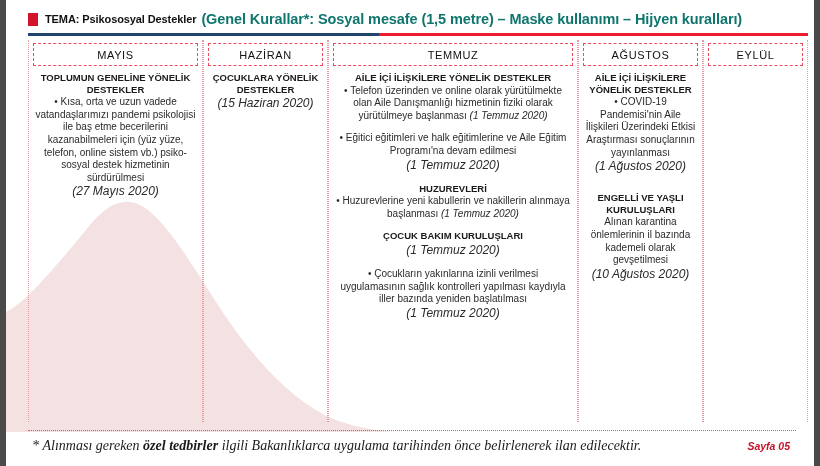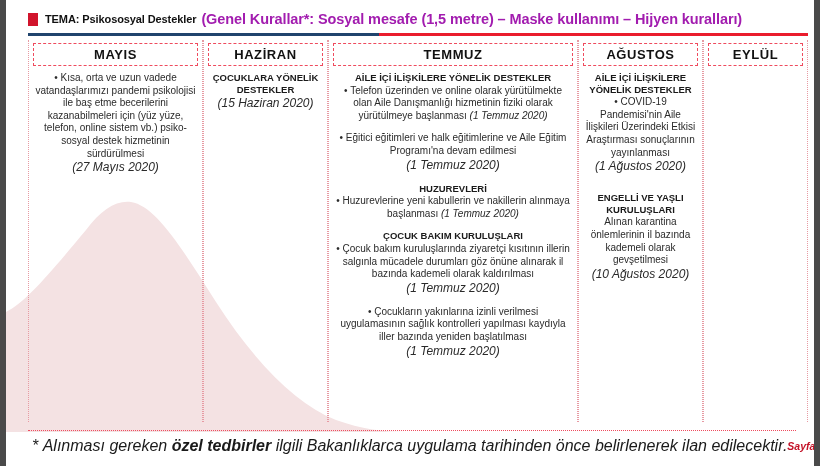--- a/index.html
+++ b/index.html
@@ -57,21 +57,21 @@
   .title-black {
     font-size: 11px;
     font-weight: bold;
     color: #111111;
     letter-spacing: -0.1px;
     white-space: nowrap;
   }
   .title-red {
     font-size: 14.5px;
     font-weight: bold;
-    color: #a21caf;
+    color: #0f766e;
     letter-spacing: -0.1px;
     white-space: nowrap;
     margin-left: 5px;
   }
 
   
   #rule {
     position: absolute;
     left: 22px;
     top: 33px;
@@ -110,22 +110,22 @@
     box-sizing: border-box;
     height: 23px;
     margin: 3px 0 0 0;
     border: 1.5px dashed #ef4b5e;
     display: flex;
     align-items: center;
     justify-content: center;
     background: rgba(255,255,255,0.55);
   }
   .col-head-label {
-    font-size: 13px;
-    font-weight: bold;
+    font-size: 11px;
+    font-weight: normal;
     color: #111111;
     letter-spacing: 0.6px;
   }
 
   .col-body {
     padding: 6px 2px 0 2px;
     text-align: center;
   }
 
   .blk { margin-bottom: 10px; }
@@ -158,24 +158,25 @@
     height: 30px;
     border-top: 1.5px dotted #ef4b5e;
     display: flex;
     align-items: center;
     justify-content: space-between;
     padding: 0 6px 0 4px;
     box-sizing: border-box;
     z-index: 3;
   }
   #footer-note {
-    font-size: 16px;
+    font-size: 14px;
     font-style: italic;
     color: #1a1a1a;
     white-space: nowrap;
+    font-family: Liberation Serif, serif;
   }
   #footer-note b { font-weight: bold; }
   #page-num {
     font-size: 10.5px;
     font-weight: bold;
     font-style: italic;
     color: #c31227;
     white-space: nowrap;
   }
 </style>
@@ -202,20 +203,21 @@
   </div>
 
   <div id="table">
 
     <div class="col c-mayis">
       <div class="col-head">
         <span class="col-head-label">MAYIS</span>
       </div>
       <div class="col-body">
         <div class="blk">
+          <div class="blk-head">TOPLUMUN GENELİNE YÖNELİK DESTEKLER</div>
           <div class="blk-text">• Kısa, orta ve uzun vadede vatandaşlarımızı pandemi psikolojisi ile baş etme becerilerini kazanabilmeleri için (yüz yüze, telefon, online sistem vb.) psiko-sosyal destek hizmetinin sürdürülmesi</div>
           <div class="blk-date">(27 Mayıs 2020)</div>
         </div>
       </div>
     </div>
 
     <div class="col c-haziran">
       <div class="col-head">
         <span class="col-head-label">HAZİRAN</span>
       </div>
@@ -243,21 +245,20 @@
           <div class="blk-date">(1 Temmuz 2020)</div>
         </div>
 
         <div class="blk">
           <div class="blk-head">HUZUREVLERİ</div>
           <div class="blk-text"><span>• Huzurevlerine yeni kabullerin ve nakillerin alınmaya başlanması</span> <span class="date">(1 Temmuz 2020)</span></div>
         </div>
 
         <div class="blk">
           <div class="blk-head">ÇOCUK BAKIM KURULUŞLARI</div>
-          <div class="blk-text">• Çocuk bakım kuruluşlarında ziyaretçi kısıtının illerin salgınla mücadele durumları göz önüne alınarak il bazında kademeli olarak kaldırılması</div>
           <div class="blk-date">(1 Temmuz 2020)</div>
         </div>
 
         <div class="blk">
           <div class="blk-text">• Çocukların yakınlarına izinli verilmesi uygulamasının sağlık kontrolleri yapılması kaydıyla iller bazında yeniden başlatılması</div>
           <div class="blk-date">(1 Temmuz 2020)</div>
         </div>
 
       </div>
     </div>

